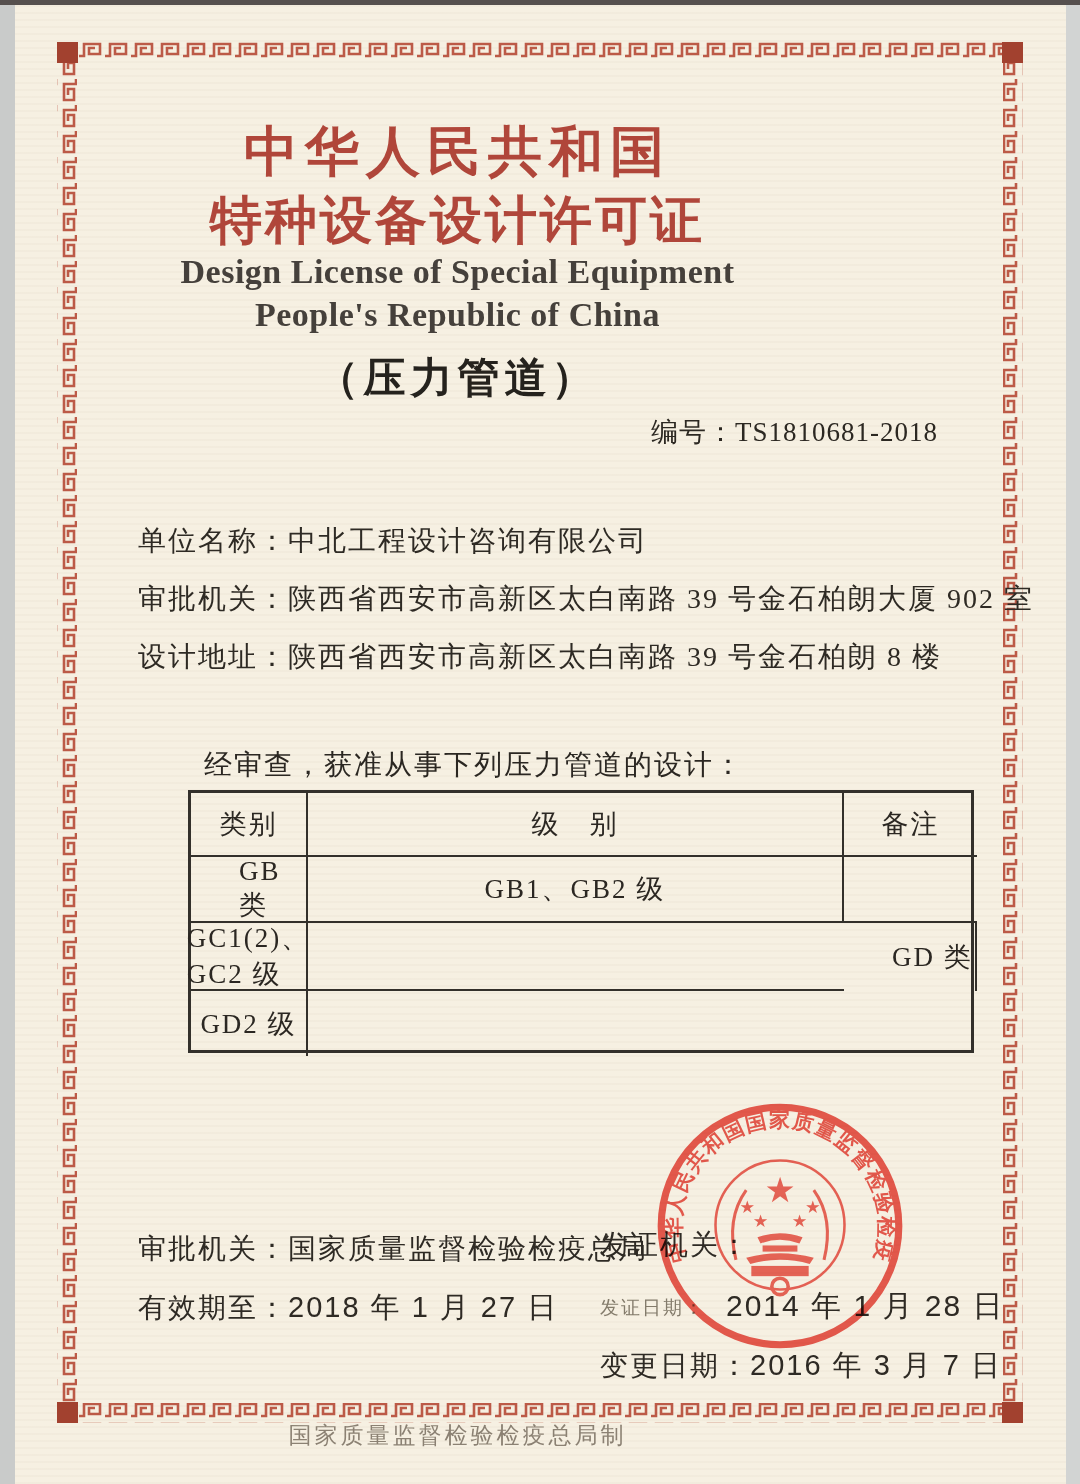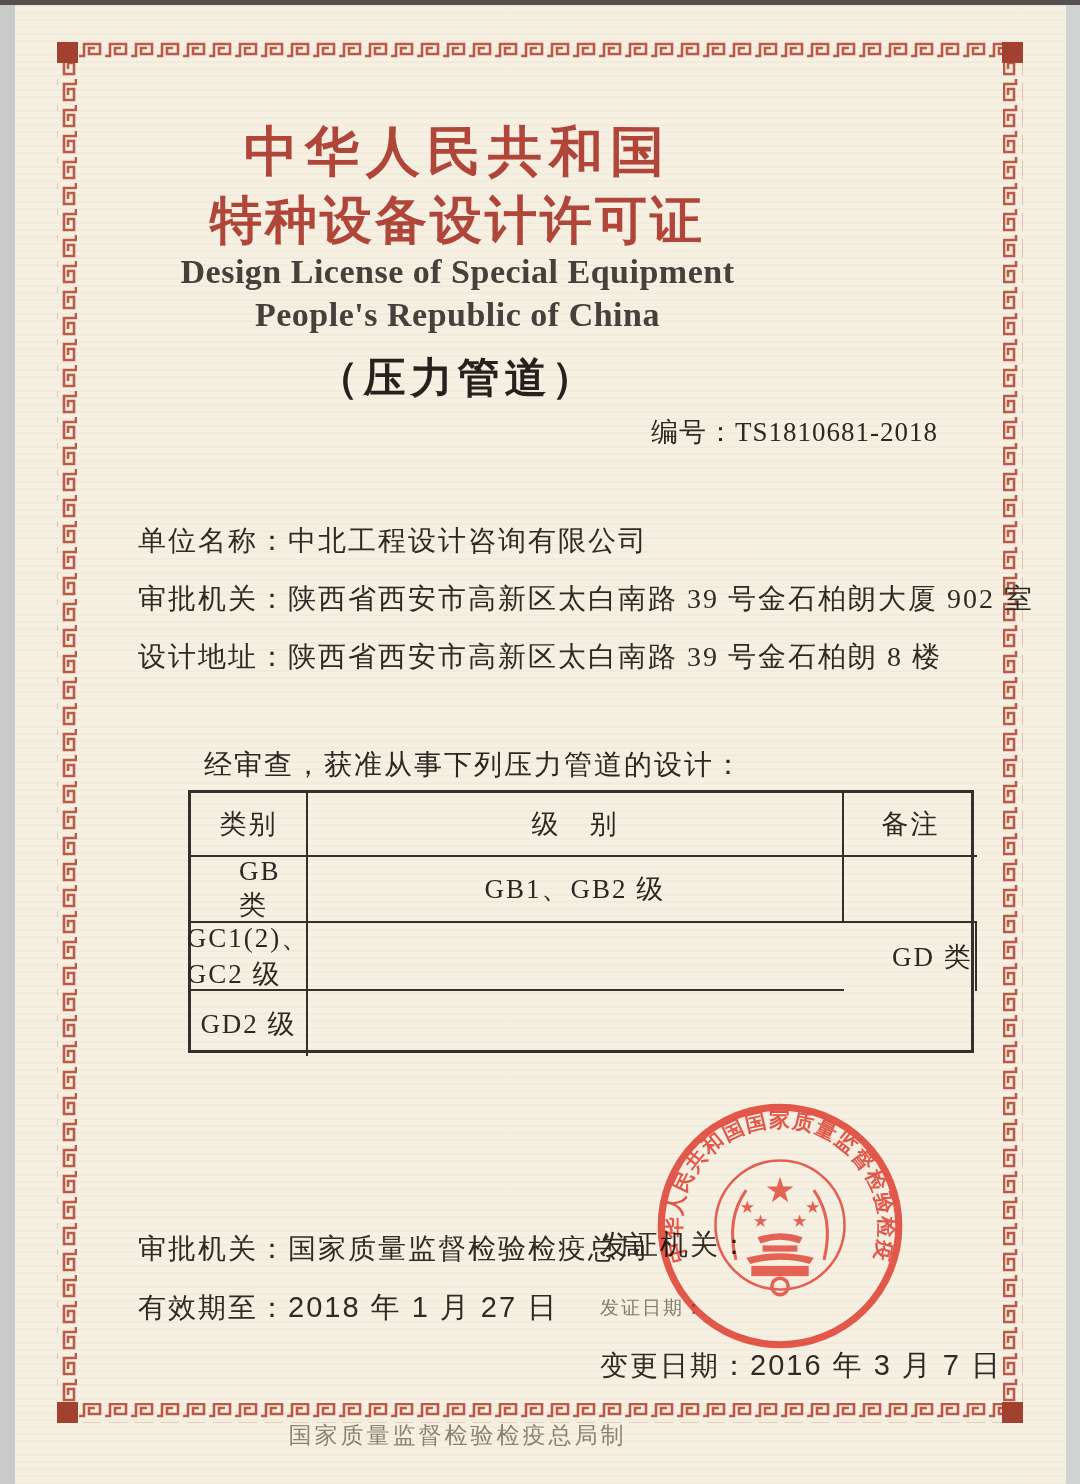--- a/index.html
+++ b/index.html
@@ -104,20 +104,21 @@
 
   <div class="abs bottom-label" style="left:138px;top:1230px;">
     <span>审批机关：</span><span>国家质量监督检验检疫总局</span>
   </div>
   <div class="abs bottom-label" style="left:138px;top:1288px;">
     <span>有效期至：</span><span class="date-val" style="font-size:29px;">2018 年 1 月 27 日</span>
   </div>
 
   <div class="abs bottom-label" style="left:600px;top:1226px;">发证机关：</div>
   <div class="abs issue-date-label" style="left:600px;top:1268px;">发证日期：</div>
+  <div class="abs bottom-label date-val" style="left:726px;top:1286px;font-size:30px;">2014 年 1 月 28 日</div>
   <div class="abs bottom-label" style="left:600px;top:1346px;">
     <span>变更日期：</span><span class="date-val" style="font-size:29px;margin-top:12px;">2016 年 3 月 7 日</span>
   </div>
 
   <div class="seal-wrap">
     <svg width="256" height="256" viewBox="0 0 250 250">
       <circle cx="125" cy="125" r="116" fill="none" stroke="#ea544b" stroke-width="7"></circle>
       <path id="sealArc" d="M 33.8 158.2 A 97 97 0 1 1 216.2 158.2" fill="none"></path>
       <text font-size="20.5" font-weight="bold" fill="#ea544b" letter-spacing="1.4" font-family="Liberation Sans, sans-serif">
         <textPath href="#sealArc">中华人民共和国国家质量监督检验检疫总局</textPath>

